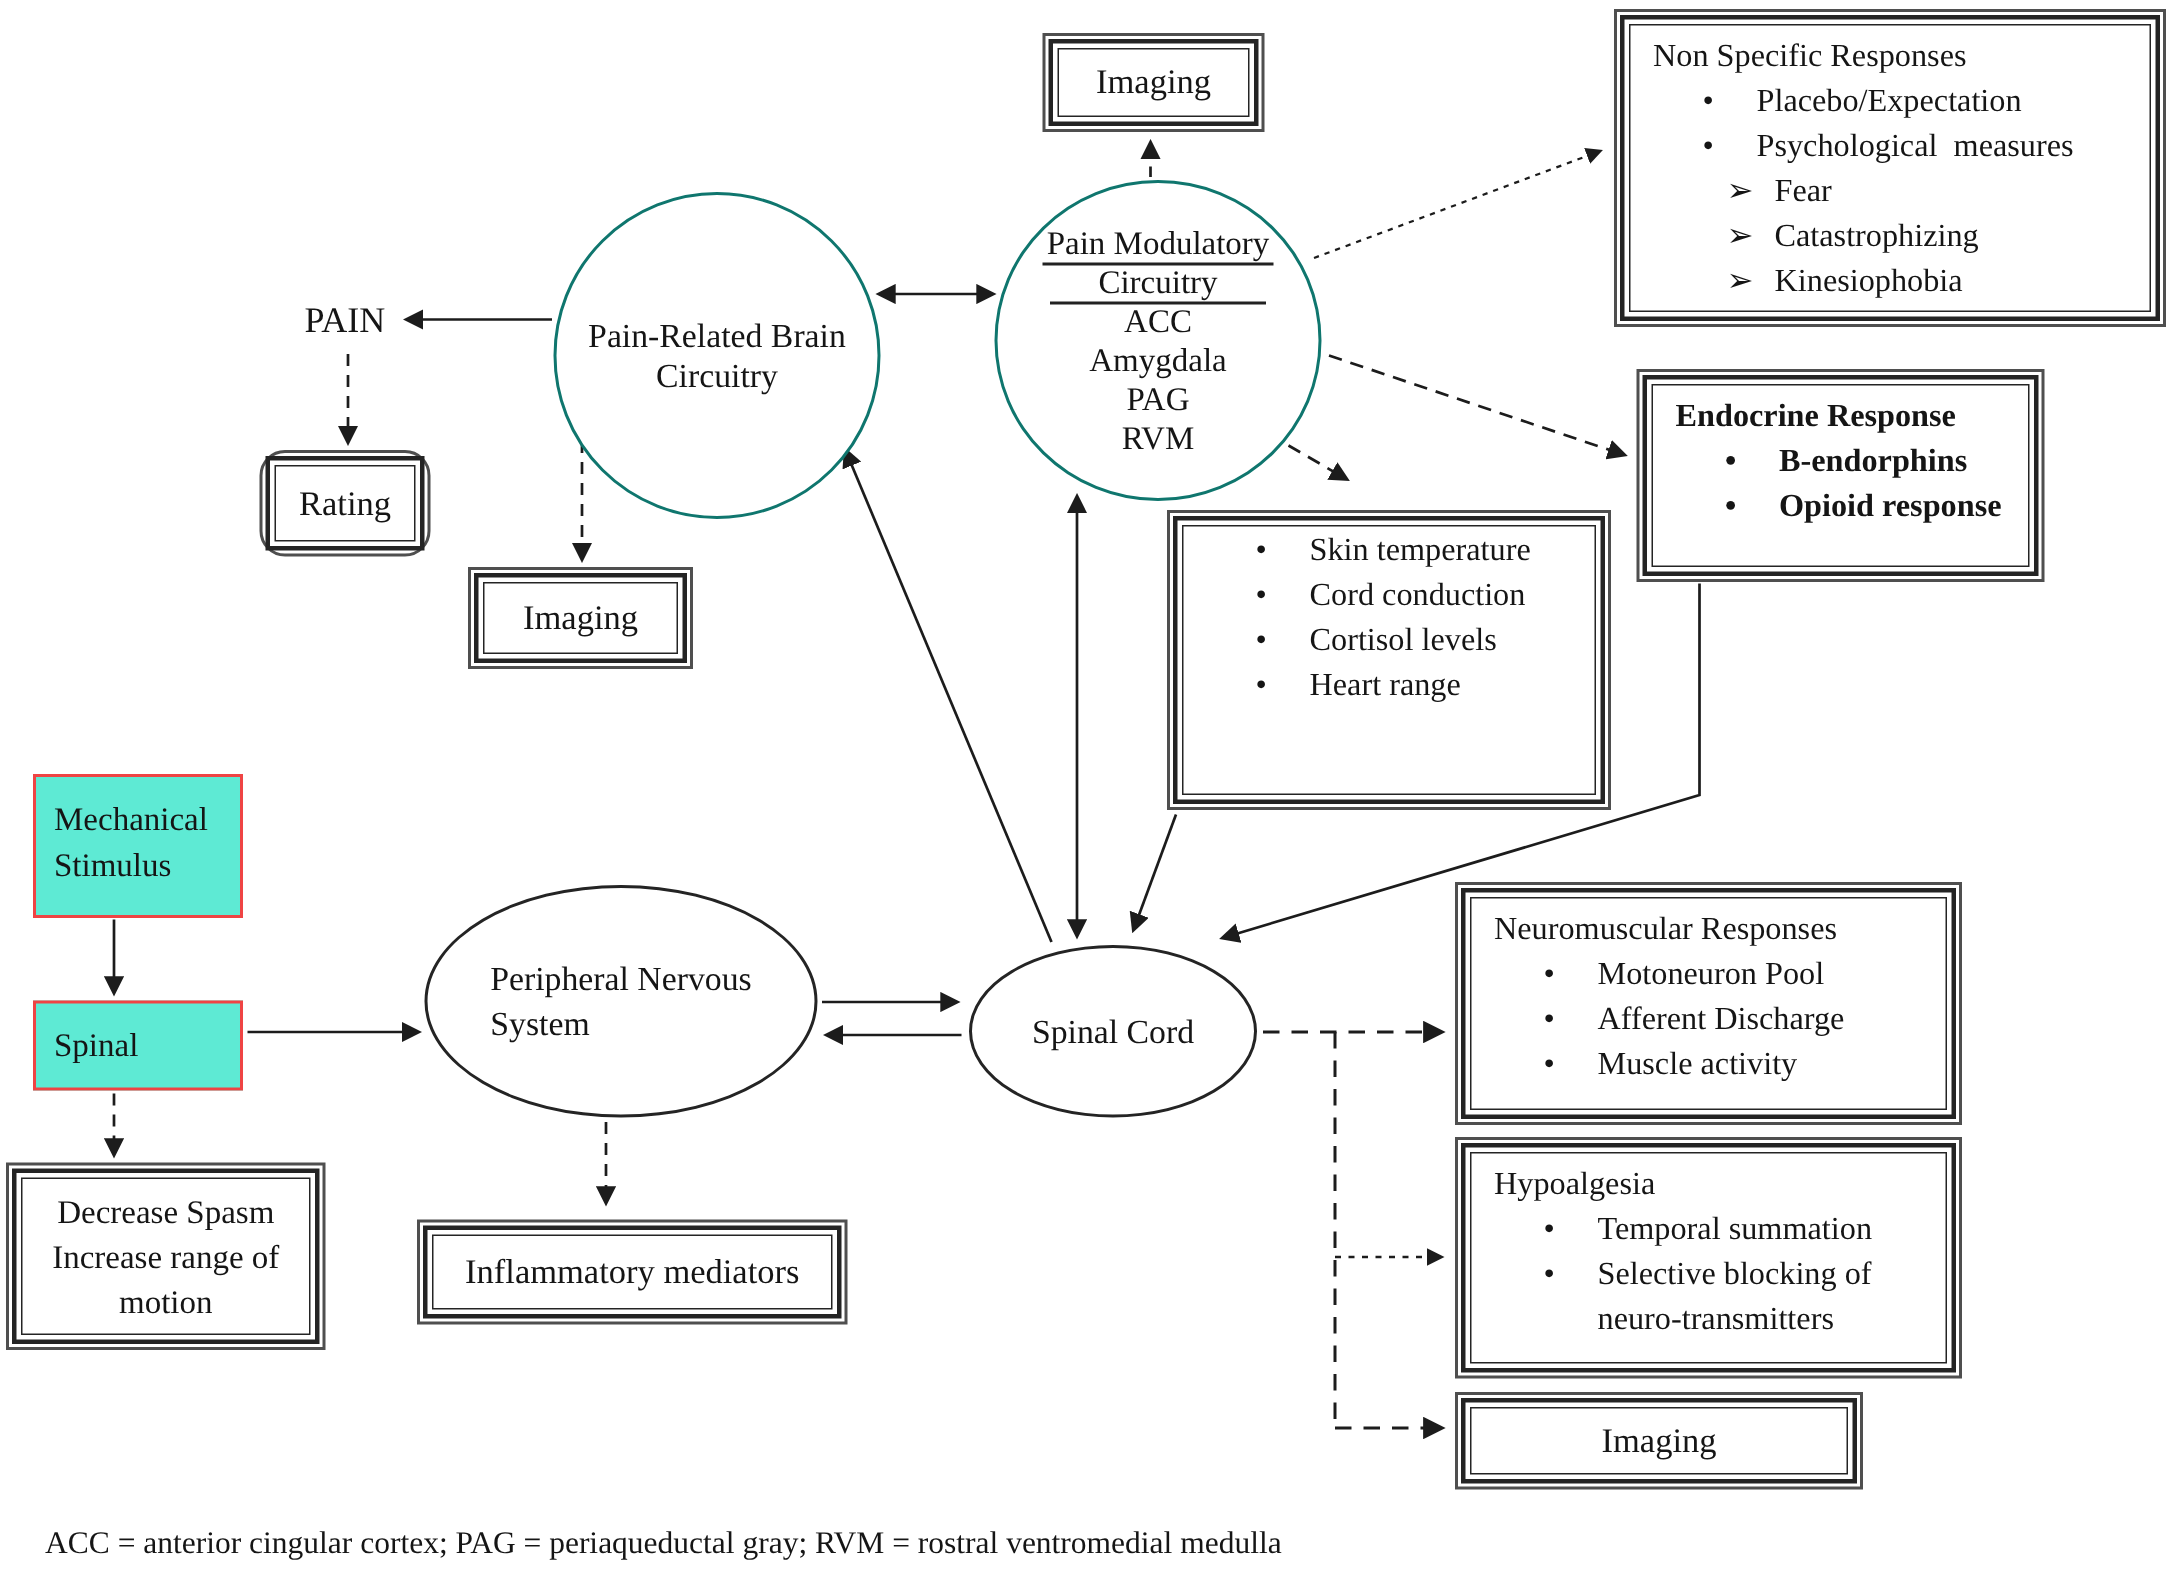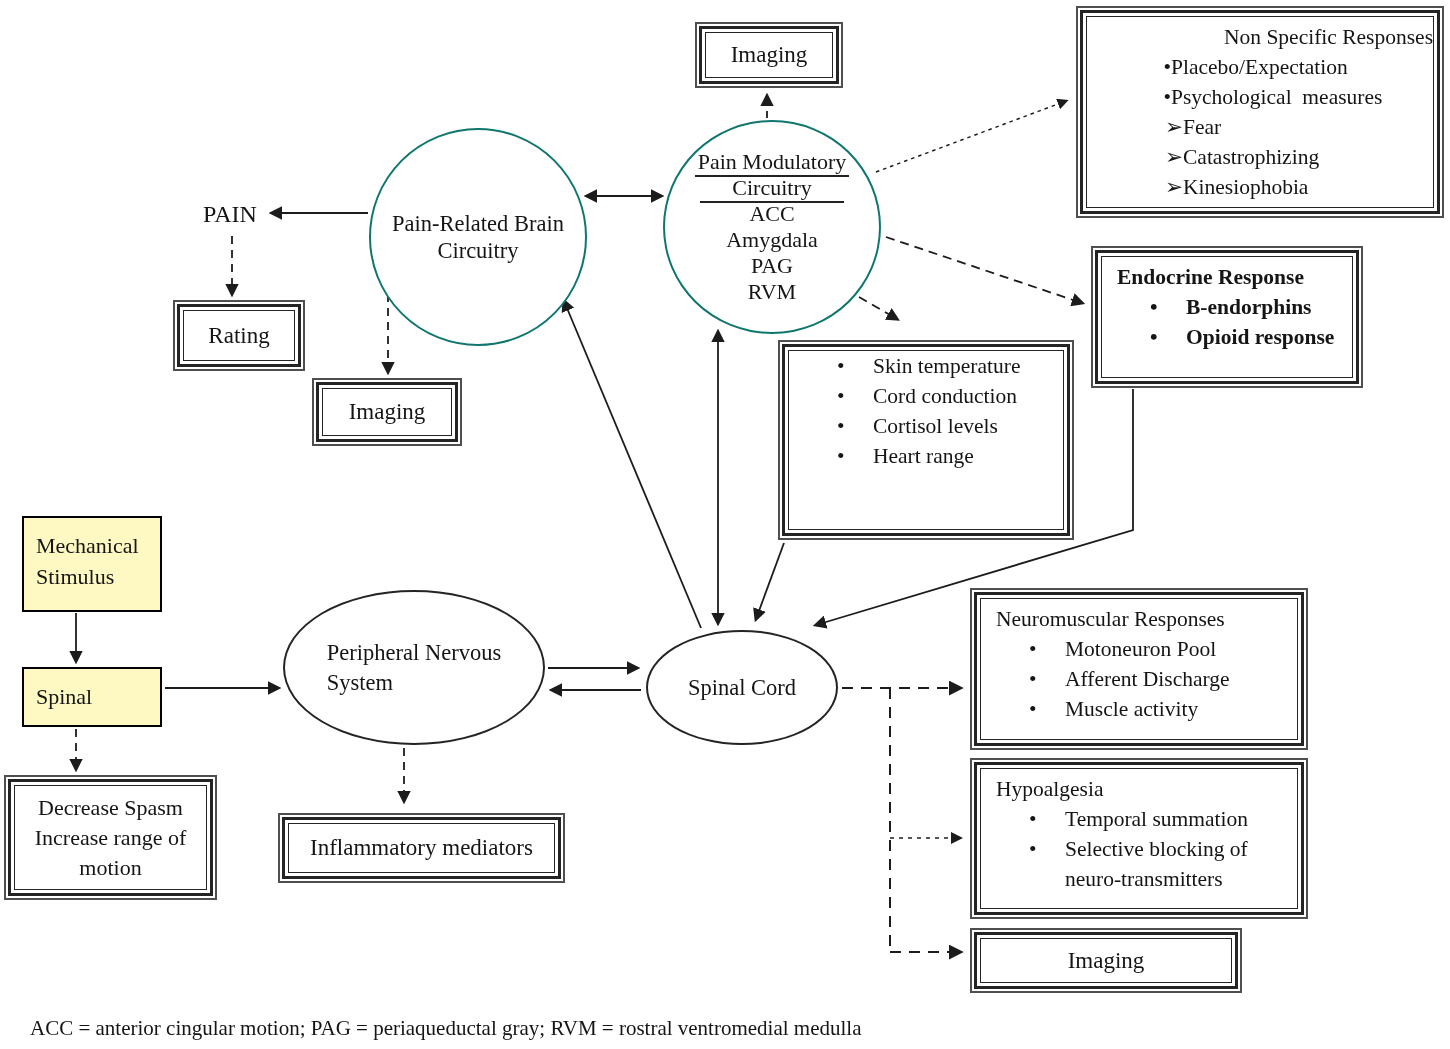--- a/index.html
+++ b/index.html
@@ -8,21 +8,21 @@
   .abs { position:absolute; box-sizing:border-box; }
   #wires { position:absolute; left:0; top:0; z-index:1; }
   .node { z-index:2; background:#ffffff; }
 
   
   .tbox { border:2px solid #4f4f4f; padding:2px; background:#ffffff; display:flex; }
   .tbox-m { border:3px solid #242424; padding:3px; flex:1; display:flex; box-sizing:border-box; }
   .tbox-i { border:1px solid #242424; flex:1; display:flex; flex-direction:column; box-sizing:border-box; overflow:hidden; }
   .center { align-items:center; justify-content:center; }
 
-  .sbox { border:2px solid #000000; background:#fef9c3; }
+  .sbox { border:2px solid #ef4444; background:#5eead4; }
 
   .label { font-size:23px; }
   .bt { font-size:21.5px; line-height:30px; padding:5px 0 0 15px; white-space:nowrap; }
   .bi { display:flex; font-size:21.5px; line-height:30px; padding-left:48px; }
   .bi .mk { width:36px; flex:0 0 36px; }
   .bi.bs { padding-left:64px; }
   .bi.bs .mk { width:32px; flex:0 0 32px; }
 
   .circle { border:2px solid #0f766e; border-radius:50%; background:#fff;
             display:flex; flex-direction:column; align-items:center; justify-content:center;
@@ -74,21 +74,21 @@
   </svg>
 
   <div class="abs node tbox" style="left:695px; top:22px; width:148px; height:66px;">
     <div class="tbox-m">
         <div class="tbox-i center">
       <span class="label">Imaging</span>
     </div>
       </div>
   </div>
 
-  <div class="abs node tbox" style="left:1076px; top:6px; width:368px; height:212px;text-align:right;">
+  <div class="abs node tbox" style="left:1076px; top:6px; width:368px; height:212px;">
     <div class="tbox-m">
         <div class="tbox-i">
       <div class="bt">Non Specific Responses</div>
       <div class="bi">
             <span class="mk">•</span>
             <span>Placebo/Expectation</span>
           </div>
       <div class="bi">
             <span class="mk">•</span>
             <span>Psychological&nbsp; measures</span>
@@ -118,21 +118,21 @@
     <div><span class="u">Pain Modulatory</span></div>
     <div><span class="u u2">Circuitry</span></div>
     <div>ACC</div>
     <div>Amygdala</div>
     <div>PAG</div>
     <div>RVM</div>
   </div>
 
   <div class="abs plain-label" style="left:203px; top:201px; z-index:2;">PAIN</div>
 
-  <div class="abs node tbox" style="left:173px; top:300px; width:132px; height:71px;">
+  <div class="abs node tbox" style="left:173px; top:300px; width:114px; height:71px;border-radius:17px;">
     <div class="tbox-m">
         <div class="tbox-i center">
       <span class="label">Rating</span>
     </div>
       </div>
   </div>
 
   <div class="abs node tbox" style="left:312px; top:378px; width:150px; height:68px;">
     <div class="tbox-m">
         <div class="tbox-i center">
@@ -257,15 +257,15 @@
   </div>
 
   <div class="abs node tbox" style="left:970px; top:928px; width:272px; height:65px;">
     <div class="tbox-m">
         <div class="tbox-i center">
       <span class="label">Imaging</span>
     </div>
       </div>
   </div>
 
-  <div class="abs footer" style="left:30px; top:1016px; z-index:2;">ACC = anterior cingular motion; PAG = periaqueductal gray; RVM = rostral ventromedial medulla</div>
+  <div class="abs footer" style="left:30px; top:1016px; z-index:2;">ACC = anterior cingular cortex; PAG = periaqueductal gray; RVM = rostral ventromedial medulla</div>
 
 </div>
 
 </body></html>

